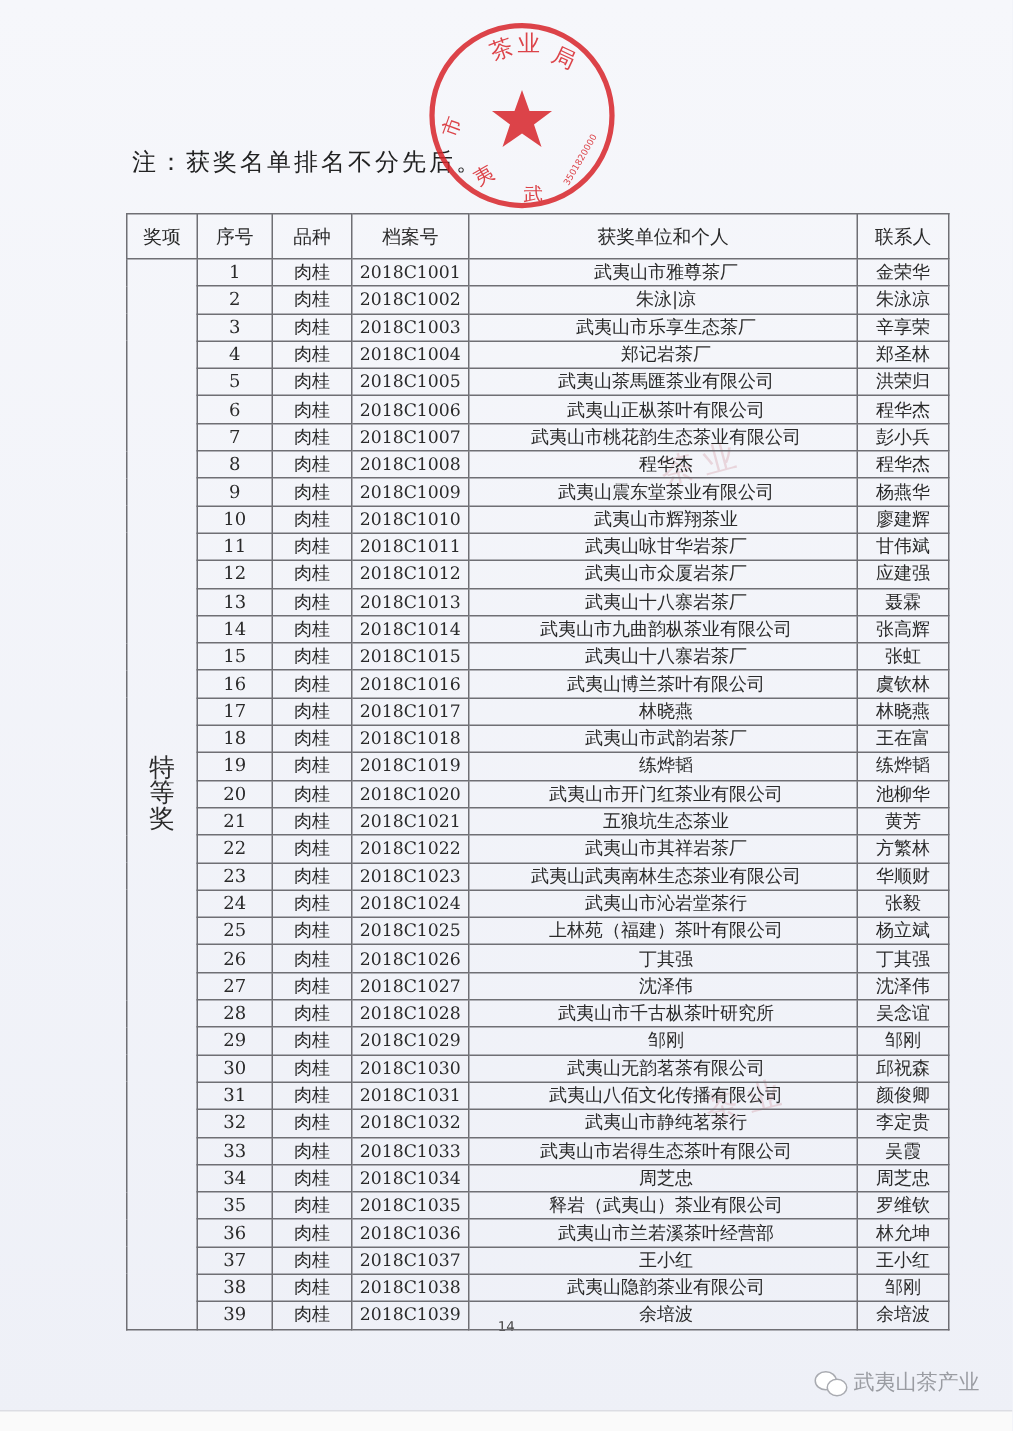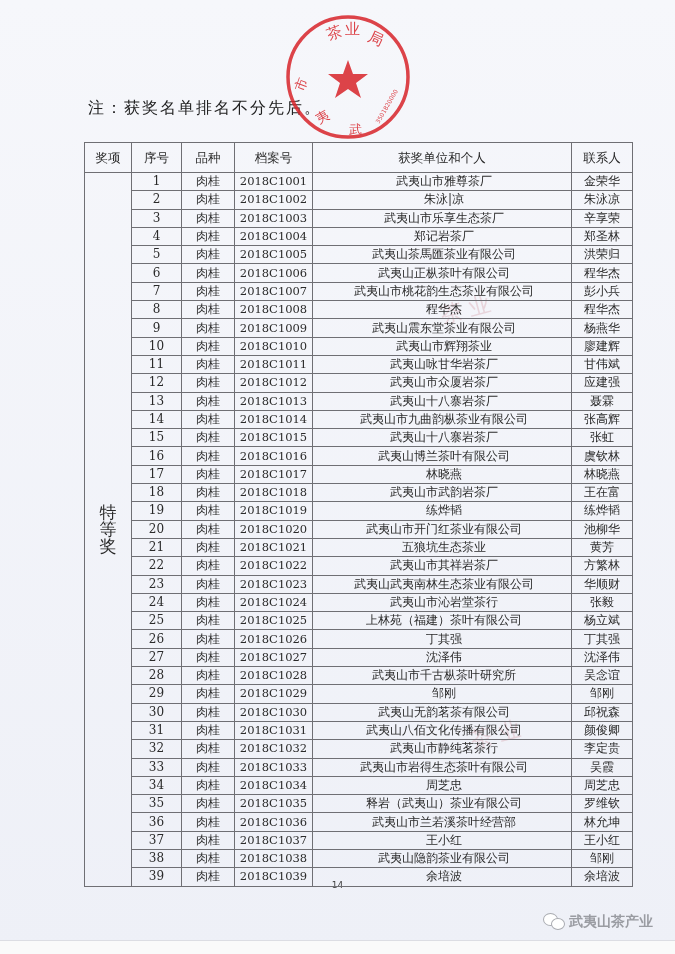--- a/index.html
+++ b/index.html
@@ -43,21 +43,21 @@
     .c-file { width: 77px; font-size: 11.5px; color: #333; margin-left: 33px; }
     .c-unit { width: 254px; text-align: center; padding-left: 4px !important; }
     .c-contact { width: 60px; }
     th.c-unit { text-align: left; padding-left: 0 !important; }
     .page-num {
       position: absolute; left: 0; width: 675px; top: 880px; text-align: center;
       font-size: 9px; color: #444; font-family: "DejaVu Sans", sans-serif;
     }
     .watermark {
       position: absolute; right: 22px; top: 913px; font-size: 14px; color: #9a9ca2;
-      font-family: "DejaVu Sans", sans-serif; display: flex; gap: 4px; font-weight: bold;
+      font-family: "DejaVu Sans", sans-serif; display: flex; align-items: center; gap: 4px;
     }
     .wechat-icon { width: 22px; height: 16px; position: relative; }
     .wechat-icon .b1 { position: absolute; left: 0; top: 0; width: 13px; height: 11px; border: 1.5px solid #a9abb1; border-radius: 50%; background: #fff; }
     .wechat-icon .b2 { position: absolute; left: 8px; top: 5px; width: 12px; height: 10px; border: 1.5px solid #a9abb1; border-radius: 50%; background: #fff; }
     .seal {
       position: absolute; left: 283px; top: 12px; width: 130px; height: 130px; z-index: 3;
       pointer-events: none; opacity: 0.85;
     }
     .faint-mark {
       position: absolute; font-size: 22px; color: rgba(200,120,130,0.25); z-index: 1;

